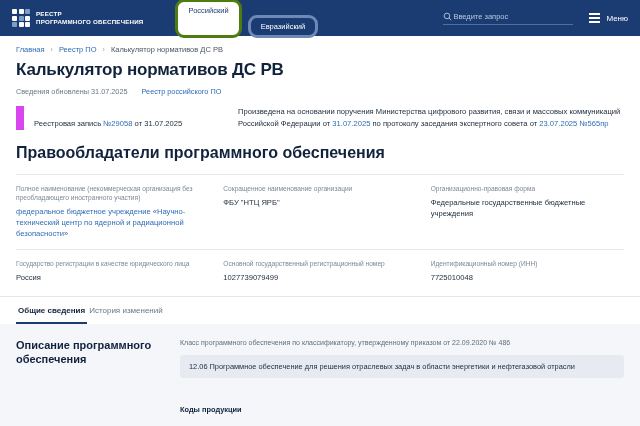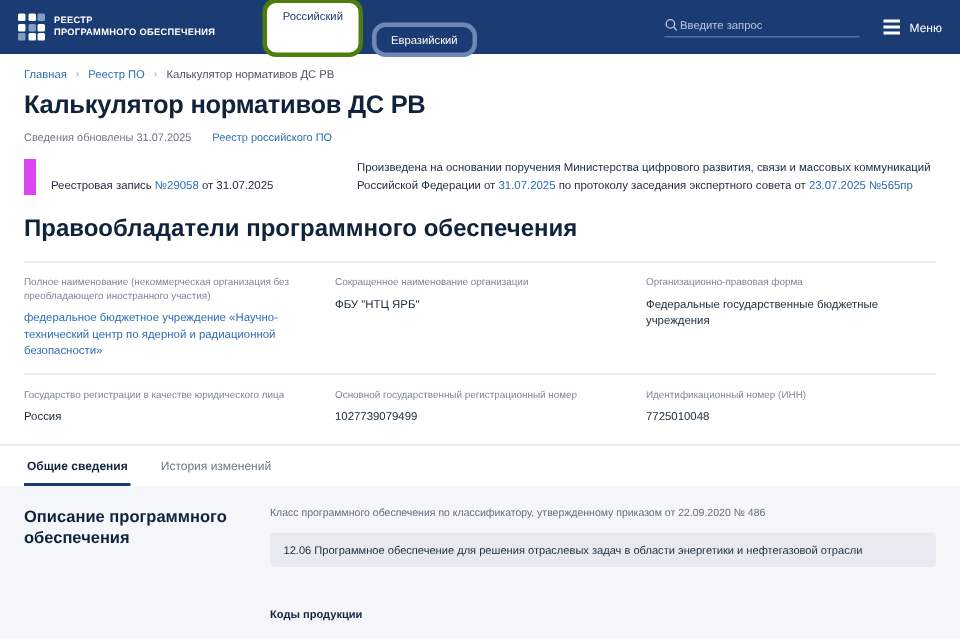--- a/index.html
+++ b/index.html
@@ -135,21 +135,20 @@
   .fld-value { font-size: 7.6px; color: #1b2b3c; line-height: 11px; }
   .fld-value.link { color: #2e6cb5; }
 
   
   .tabs-wrap {
     margin-top: 13px;
     border-top: 1px solid #e3e8ee;
     background: #ffffff;
     padding: 0 16px;
     display: flex;
-    gap: 18px;
   }
   .tab {
     font-size: 8px;
     color: #6b7785;
     padding: 9px 2px 7px 2px;
     border-bottom: 2px solid transparent;
     white-space: nowrap;
   }
   .tab.active { color: #11223d; border-bottom-color: #1b3c73; font-weight: bold; }
 

